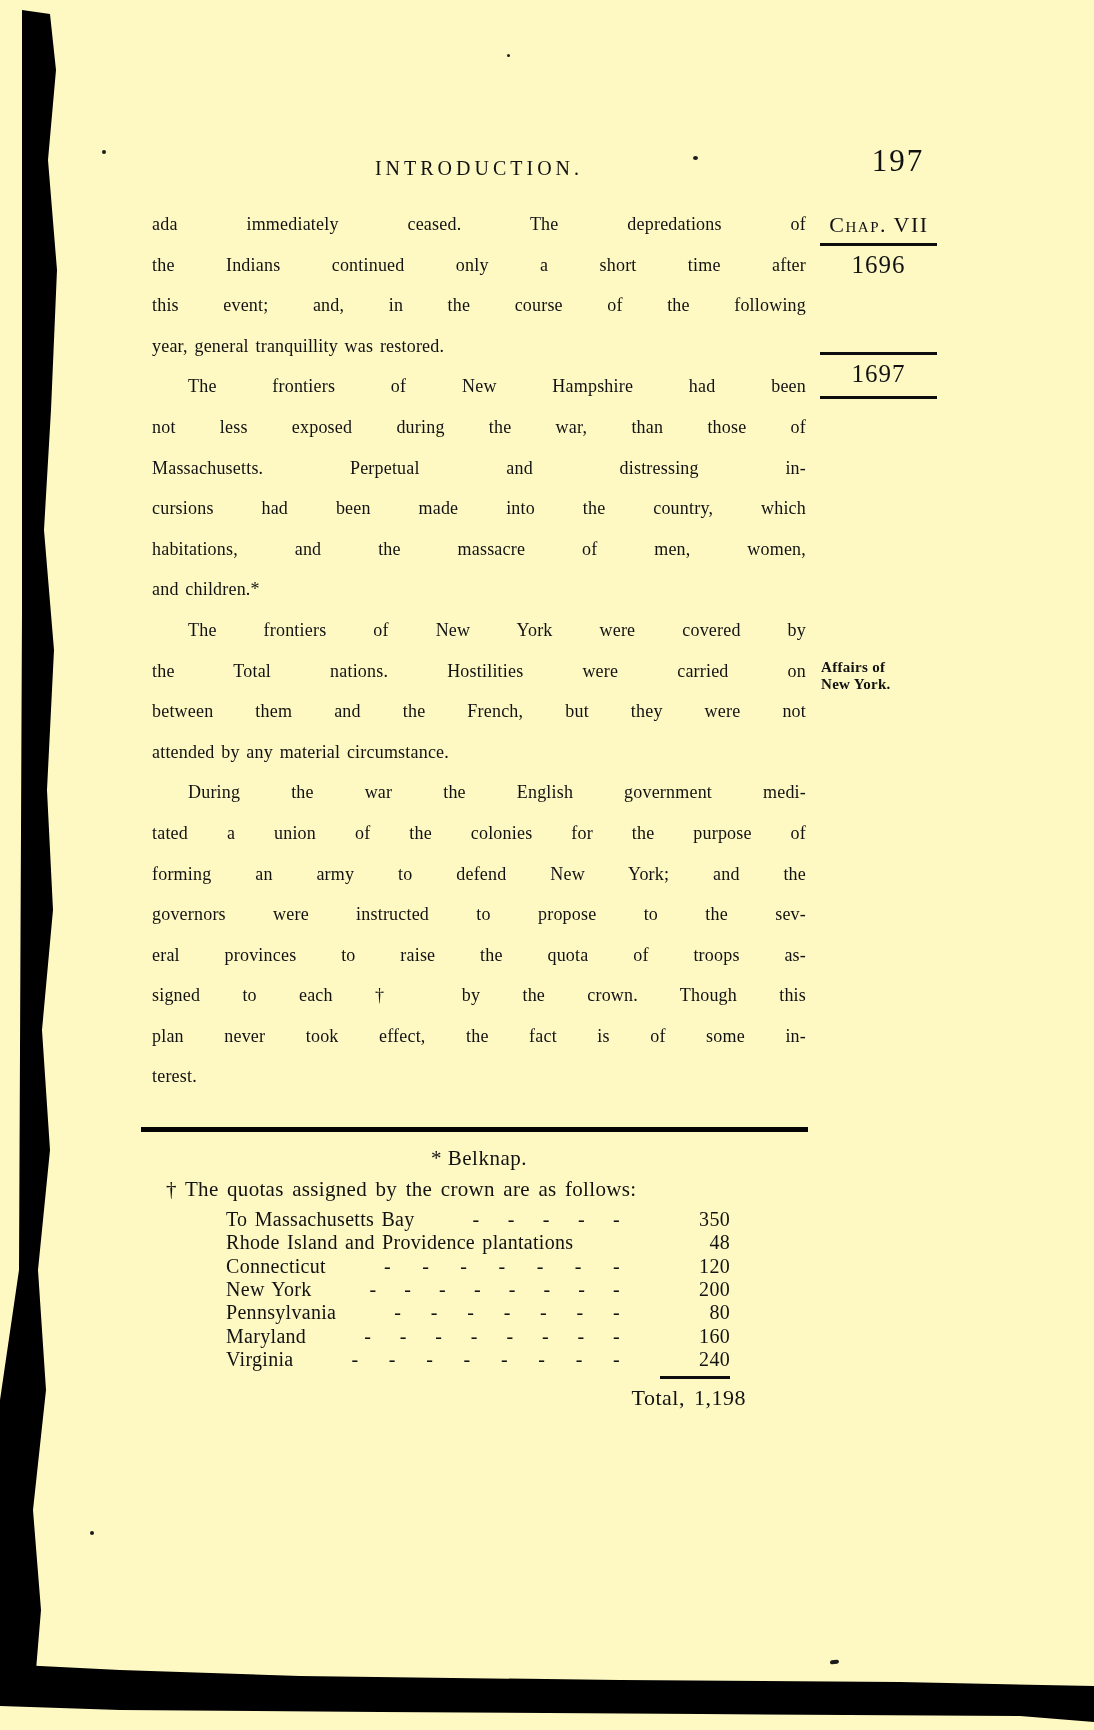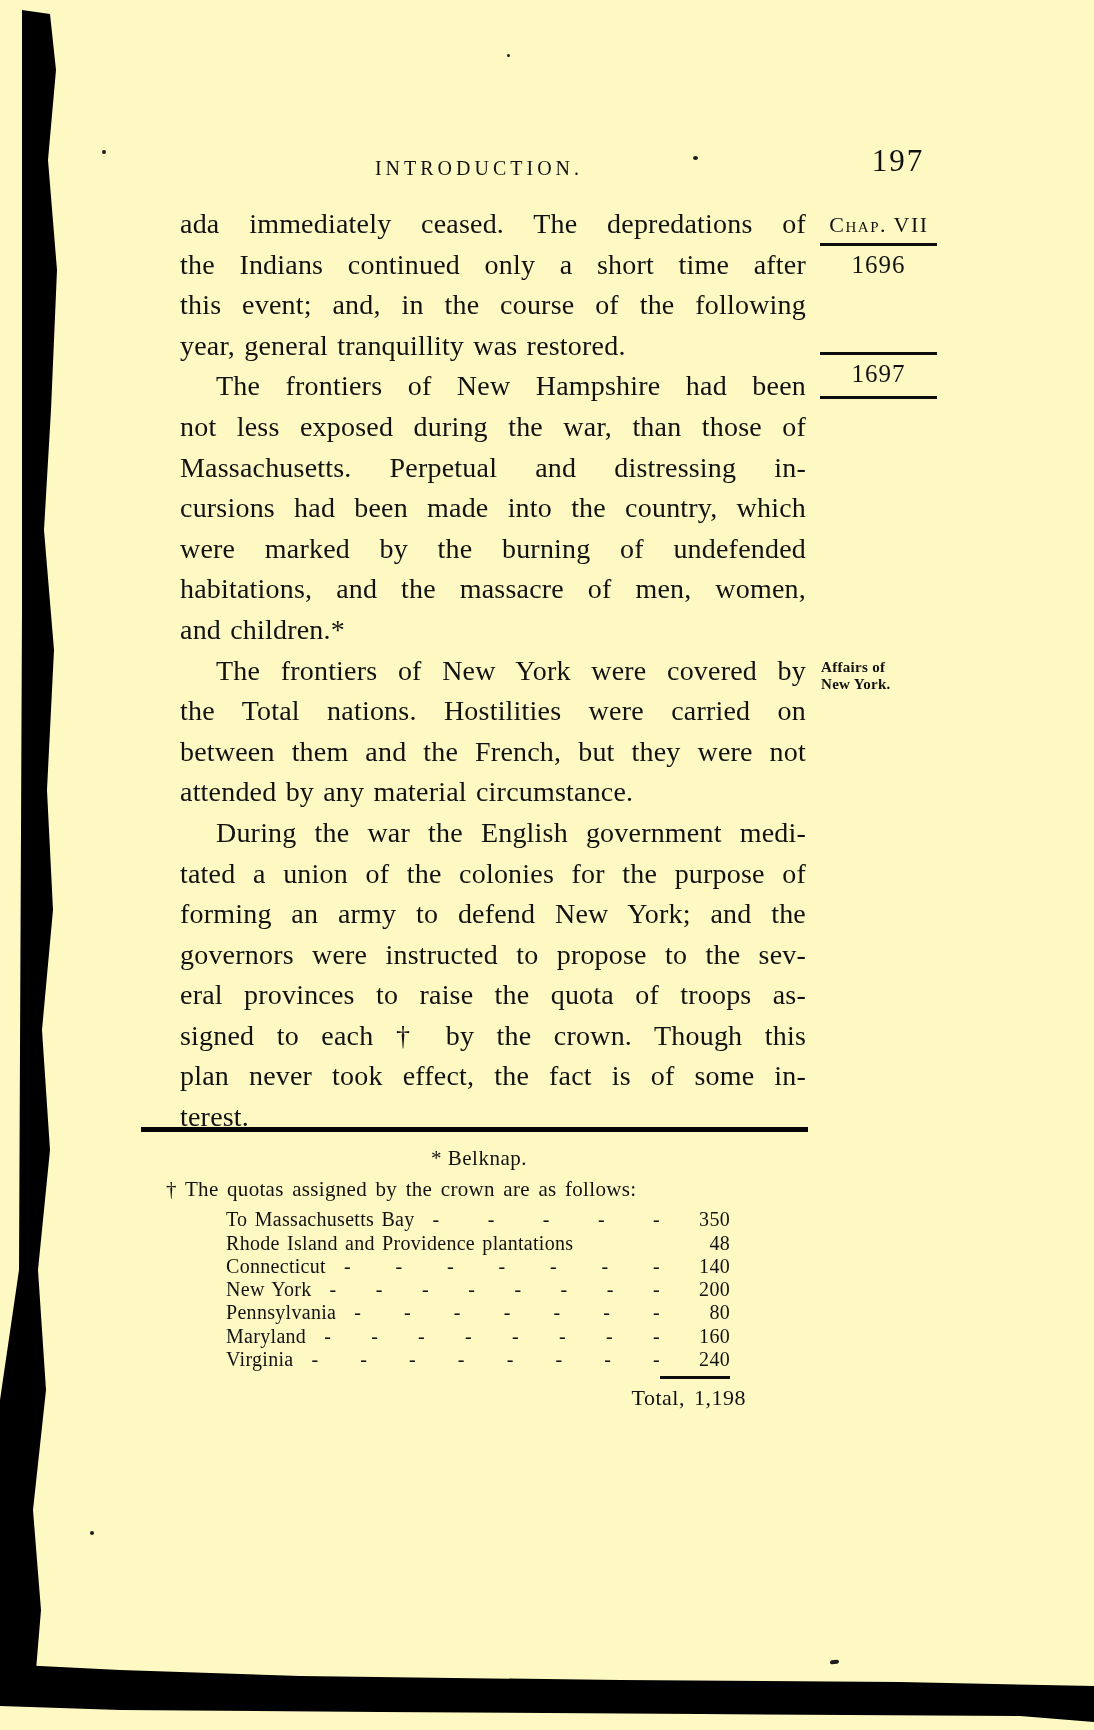--- a/index.html
+++ b/index.html
@@ -28,22 +28,22 @@
     position:absolute;left:152px;top:157px;width:654px;text-align:center;
     font-size:20px;letter-spacing:4px;white-space:nowrap;
   }
   .page-number{
     position:absolute;left:848px;top:143px;width:100px;text-align:center;
     font-size:31px;letter-spacing:2px;
   }
   
   .body-text{position:absolute;left:152px;top:204px;width:654px;}
   .bline{
-    height:40.6px;line-height:40.6px;font-size:28px;letter-spacing:.2px;
-    text-align:justify;text-align-last:justify;word-spacing:2px;white-space:nowrap;margin-left:28px;
+    height:40.6px;line-height:40.6px;font-size:18px;letter-spacing:.2px;
+    text-align:justify;text-align-last:justify;word-spacing:2px;white-space:nowrap;
   }
   .bline.end{text-align-last:left;white-space:normal;}
   .bline.indent{text-indent:36px;}
   
   .margin-col{position:absolute;left:820px;top:0;width:118px;}
   .chap{position:absolute;left:0;top:212px;width:118px;text-align:center;
         font-variant:small-caps;font-size:22px;letter-spacing:1.5px;white-space:nowrap;}
   .mrule{position:absolute;left:0;width:117px;height:3px;background:#0d0d0d;}
   .mrule.r1{top:243px;}
   .mrule.r2{top:352px;}
@@ -53,21 +53,21 @@
   .myear.y1697{top:360px;}
   .affairs{position:absolute;left:1px;top:659px;width:117px;font-size:15px;line-height:17px;
            font-weight:700;letter-spacing:.3px;}
   
   .fn-sep{position:absolute;left:141px;top:1127px;width:667px;height:5px;background:#050505;}
   .fn-belknap{position:absolute;left:152px;top:1146px;width:654px;text-align:center;
               font-size:21px;letter-spacing:.5px;}
   .fn-intro{position:absolute;left:166px;top:1177px;width:600px;font-size:21px;
             word-spacing:3px;letter-spacing:.3px;white-space:nowrap;}
   .fn-table{position:absolute;left:226px;top:1208px;width:504px;}
-  .fn-row{display:flex;align-items:flex-end;height:23.3px;font-size:20px;letter-spacing:.3px;}
+  .fn-row{display:flex;align-items:center;height:23.3px;font-size:20px;letter-spacing:.3px;gap:40px;}
   .fn-name{white-space:nowrap;word-spacing:2px;}
   .fn-dashes{flex:1;margin:0 14px 0 18px;text-align:justify;text-align-last:justify;
              font-size:20px;overflow:hidden;}
   .fn-value{width:56px;text-align:right;white-space:nowrap;}
   .fn-total-rule{position:absolute;left:660px;top:1376px;width:70px;height:3px;background:#0d0d0d;}
   .fn-total{position:absolute;left:576px;top:1385px;width:170px;text-align:right;
             font-size:22px;letter-spacing:.5px;word-spacing:3px;}
 </style>
 </head>
 <body>
@@ -100,21 +100,20 @@
 
   <div class="body-text">
     <div class="bline">ada immediately ceased. The depredations of</div>
     <div class="bline">the Indians continued only a short time after</div>
     <div class="bline">this event; and, in the course of the following</div>
     <div class="bline end">year, general tranquillity was restored.</div>
     <div class="bline indent">The frontiers of New Hampshire had been</div>
     <div class="bline">not less exposed during the war, than those of</div>
     <div class="bline">Massachusetts. Perpetual and distressing in-</div>
     <div class="bline">cursions had been made into the country, which</div>
-    <div class="bline">were marked by the burning of undefended</div>
     <div class="bline">habitations, and the massacre of men, women,</div>
     <div class="bline end">and children.*</div>
     <div class="bline indent">The frontiers of New York were covered by</div>
     <div class="bline">the Total nations. Hostilities were carried on</div>
     <div class="bline">between them and the French, but they were not</div>
     <div class="bline end">attended by any material circumstance.</div>
     <div class="bline indent">During the war the English government medi-</div>
     <div class="bline">tated a union of the colonies for the purpose of</div>
     <div class="bline">forming an army to defend New York; and the</div>
     <div class="bline">governors were instructed to propose to the sev-</div>
@@ -135,21 +134,21 @@
       <span class="fn-value">350</span>
     </div>
     <div class="fn-row">
       <span class="fn-name">Rhode Island and Providence plantations</span>
       <span class="fn-dashes"></span>
       <span class="fn-value">48</span>
     </div>
     <div class="fn-row">
       <span class="fn-name">Connecticut</span>
       <span class="fn-dashes">- - - - - - -</span>
-      <span class="fn-value">140</span>
+      <span class="fn-value">120</span>
     </div>
     <div class="fn-row">
       <span class="fn-name">New York</span>
       <span class="fn-dashes">- - - - - - - -</span>
       <span class="fn-value">200</span>
     </div>
     <div class="fn-row">
       <span class="fn-name">Pennsylvania</span>
       <span class="fn-dashes">- - - - - - -</span>
       <span class="fn-value">80</span>

